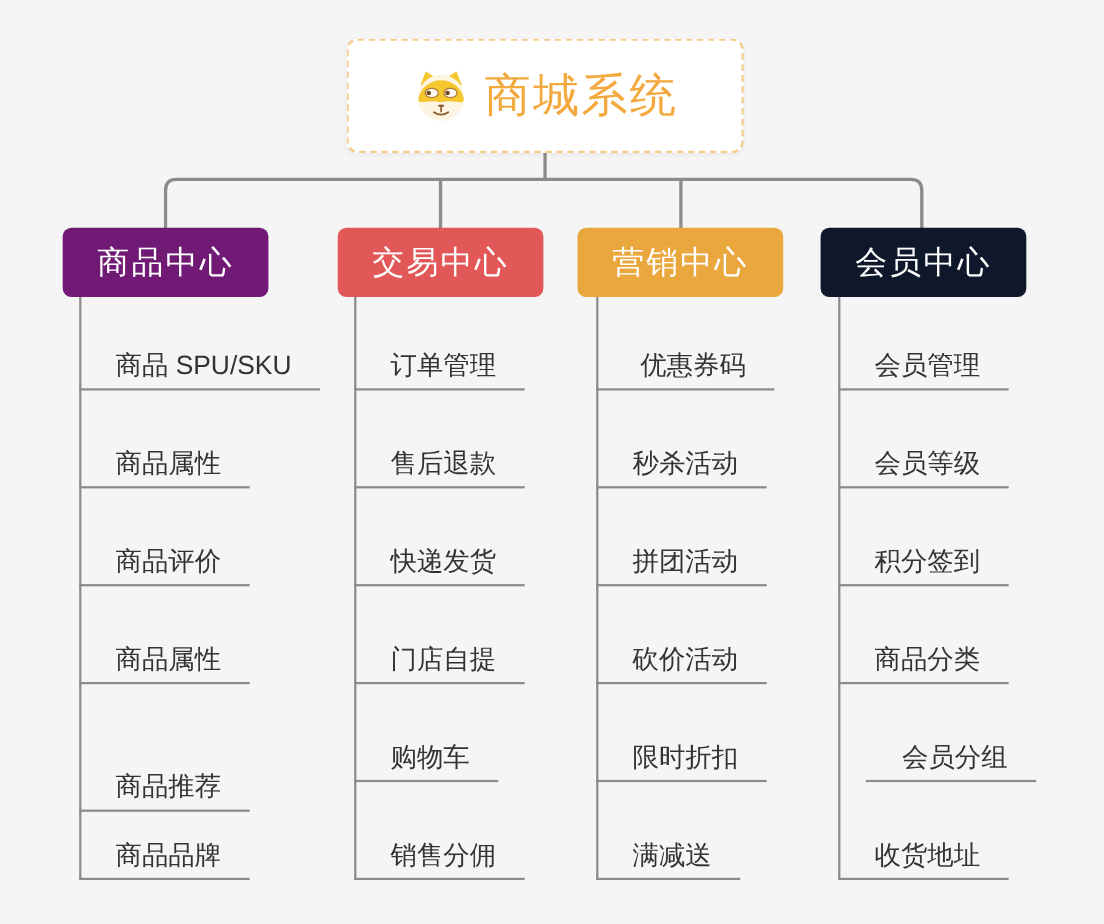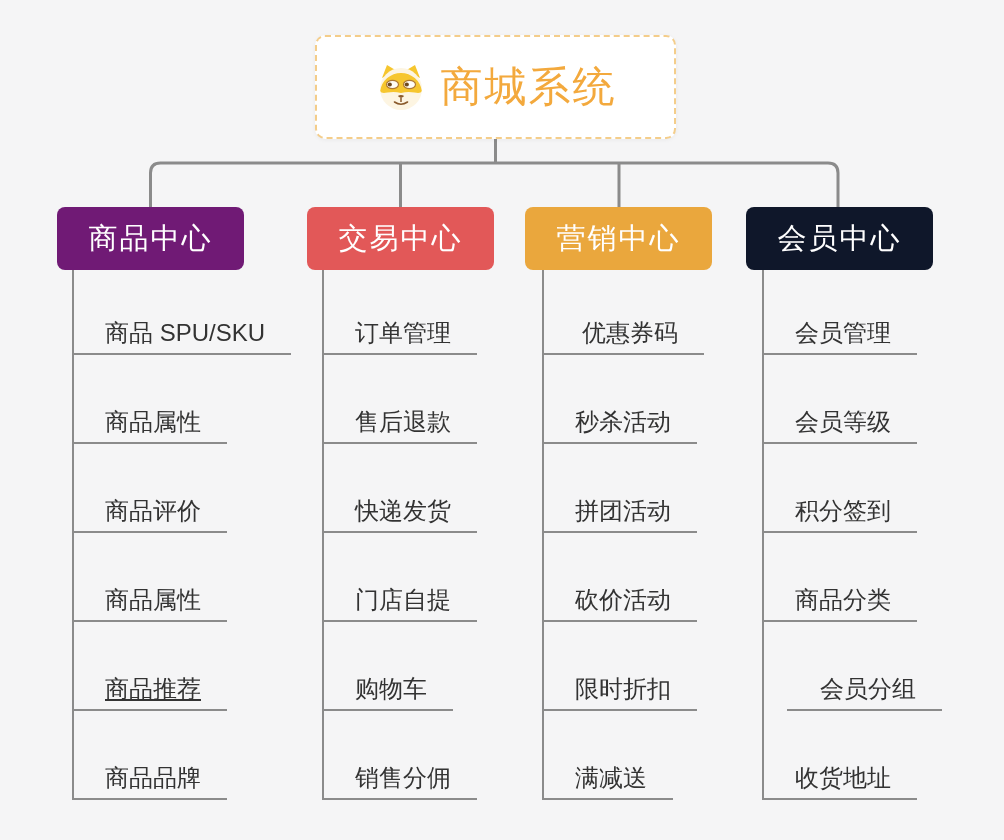--- a/index.html
+++ b/index.html
@@ -98,21 +98,21 @@
 
   <div id="tree">
       <div class="branch-node" style="left: 57px; background: #701a75;">
         <span>商品中心</span>
       </div>
       <div class="col-line" style="left: 72px; top: 270px; height: 530px;"></div>
       <div class="leaf-item" style="left: 72px; top: 319px;">商品 SPU/SKU</div>
       <div class="leaf-item" style="left: 72px; top: 408px;">商品属性</div>
       <div class="leaf-item" style="left: 72px; top: 497px;">商品评价</div>
       <div class="leaf-item" style="left: 72px; top: 586px;">商品属性</div>
-      <div class="leaf-item" style="left: 72px; top: 675px; text-decoration: underline;">商品推荐</div>
+      <div class="leaf-item" style="left: 72px; top: 702px;">商品推荐</div>
       <div class="leaf-item" style="left: 72px; top: 764px; text-align: right;">商品品牌</div>
       <div class="branch-node" style="left: 307px; background: rgb(226, 88, 88);">
         <span>交易中心</span>
       </div>
       <div class="col-line" style="left: 322px; top: 270px; height: 530px;"></div>
       <div class="leaf-item" style="left: 322px; top: 319px;">订单管理</div>
       <div class="leaf-item" style="left: 322px; top: 408px;">售后退款</div>
       <div class="leaf-item" style="left: 322px; top: 497px;">快递发货</div>
       <div class="leaf-item" style="left: 322px; top: 586px;">门店自提</div>
       <div class="leaf-item" style="left: 322px; top: 675px;">购物车</div>

